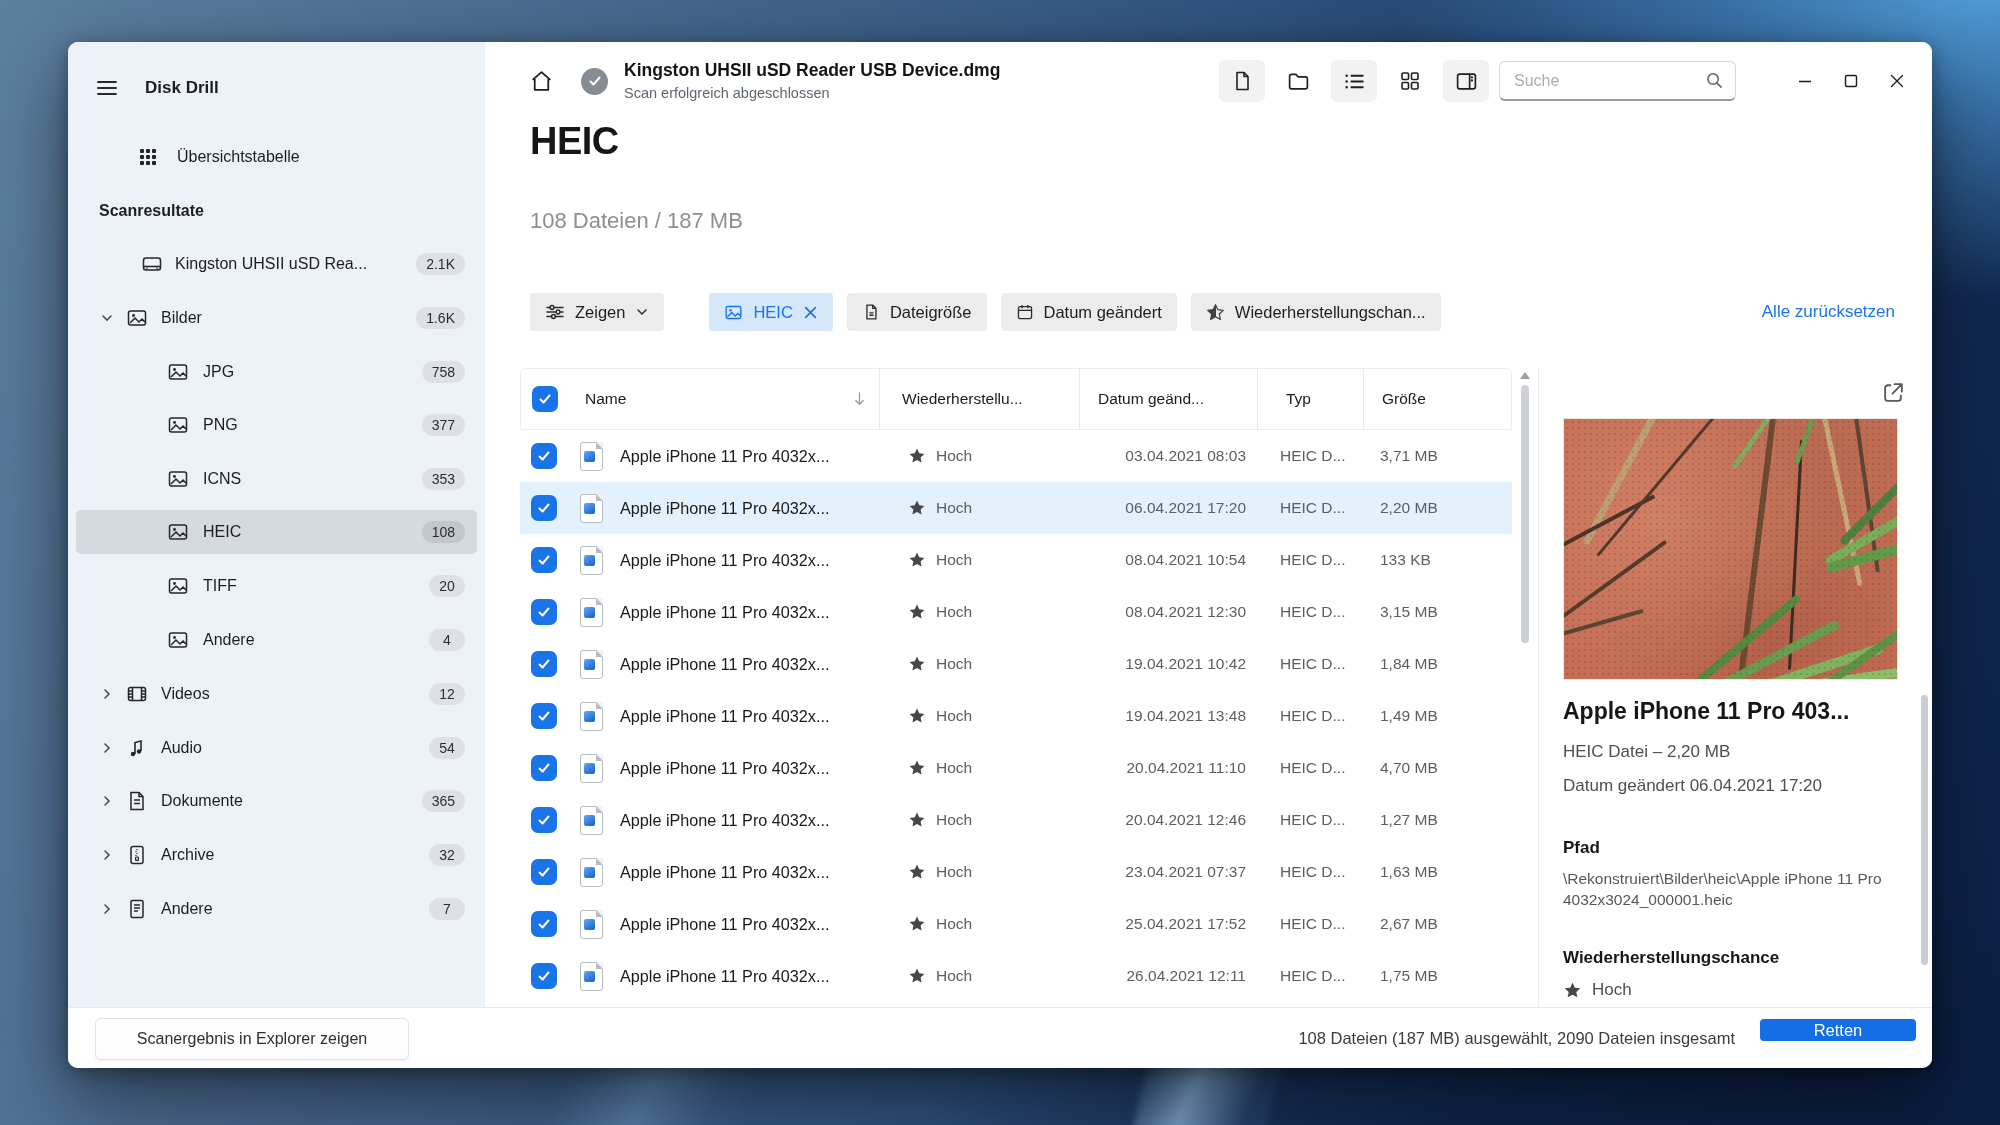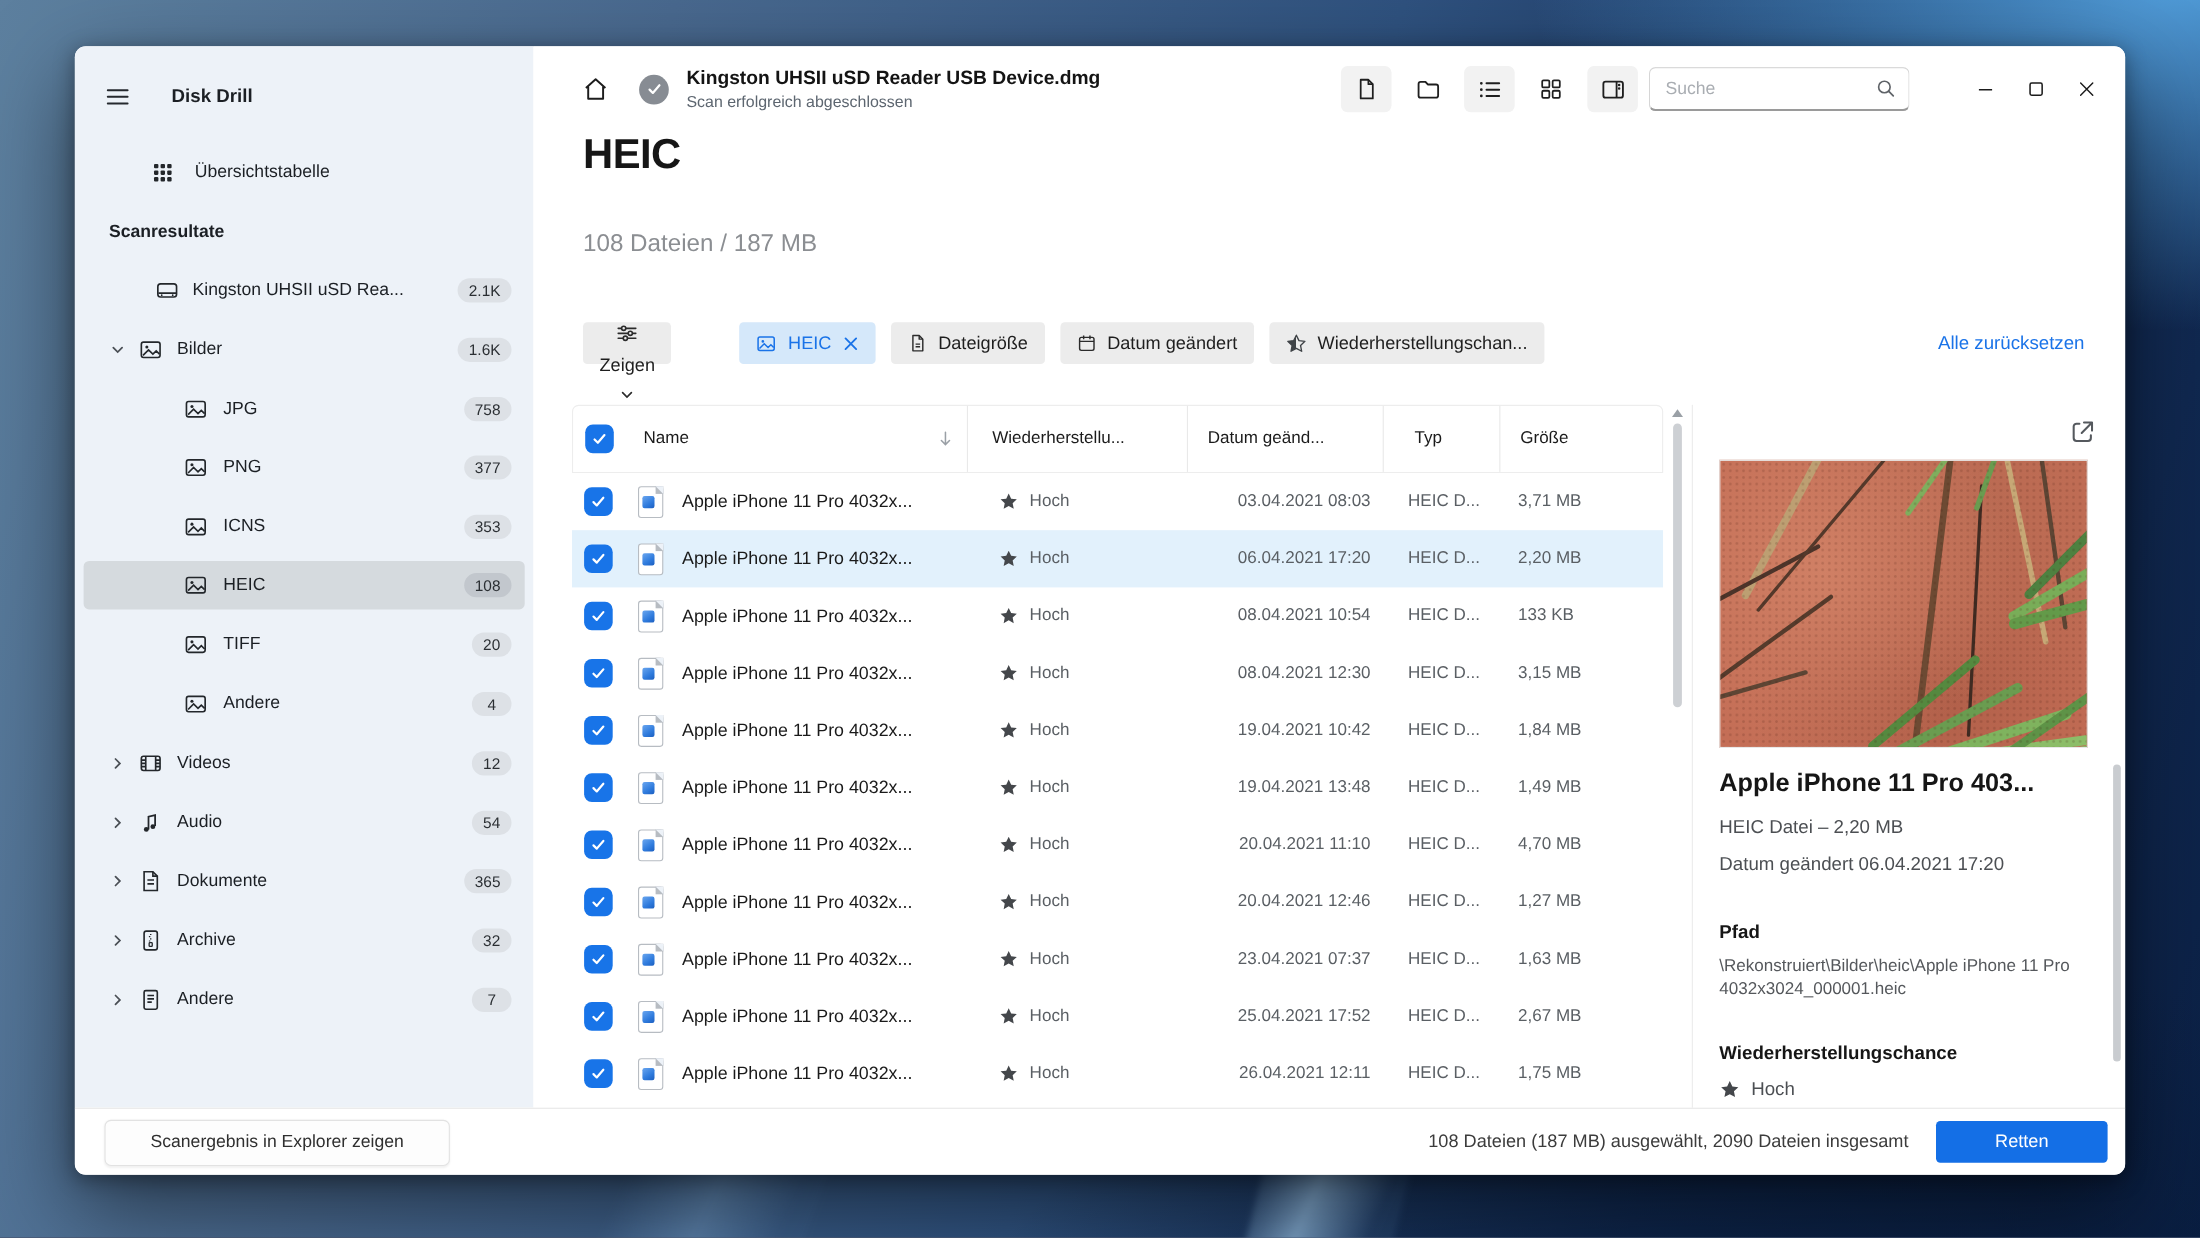--- a/index.html
+++ b/index.html
@@ -17,21 +17,21 @@
     background:linear-gradient(95deg,rgba(140,185,225,0) 10%,rgba(150,195,235,.35) 50%,rgba(120,170,220,.05) 85%);
     transform:rotate(20deg);filter:blur(4px);}
   
   .win{position:absolute;left:68px;top:42px;width:1864px;height:1026px;background:#fff;
     border-radius:10px;box-shadow:0 30px 80px rgba(0,0,0,.5),0 4px 18px rgba(0,0,0,.35);
     overflow:hidden;display:flex;flex-direction:column;}
   .win-body{flex:1;display:flex;min-height:0;}
   
   .sidebar{width:417px;flex:none;background:#edf2f8;position:relative;color:#1b1f24;}
   .sb-row{position:absolute;left:8px;right:8px;height:44px;display:flex;align-items:center;font-size:16px;}
-  .sb-top{top:26px;height:40px;padding-left:19px;gap:37px;}
+  .sb-top{top:26px;height:40px;padding-left:19px;gap:26px;}
   .sb-title{font-size:17px;font-weight:700;}
   .sb-overview{top:93px;padding-left:61px;gap:18px;text-align:right;}
   .sb-section{top:149px;height:40px;padding-left:23px;font-weight:700;font-size:16px;}
   .pl-device{padding-left:65px;gap:12px;}
   .pl-group{padding-left:24px;}
   .pl-group .chev{width:14px;margin-right:12px;flex:none;}
   .pl-group .ficon{margin-right:13px;}
   .pl-sub{padding-left:91px;gap:14px;}
   .badge{margin-left:auto;margin-right:12px;background:#dde1e6;color:#2b2f33;border-radius:11px;
     padding:3px 10px;font-size:14px;min-width:16px;text-align:center;}
@@ -58,21 +58,21 @@
   .search .mag{position:absolute;right:12px;top:10px;color:#5f6368;}
   .winctl{display:flex;margin-left:46px;margin-right:12px;}
   .wbtn{width:46px;height:42px;display:flex;align-items:center;justify-content:center;color:#1b1b1b;}
   
   .heading{position:absolute;left:45px;top:78px;font-size:38px;font-weight:700;color:#161616;letter-spacing:-.5px;}
   .summary{position:absolute;left:45px;top:166px;font-size:22px;color:#8b8e92;}
   .chips{position:absolute;left:45px;right:37px;top:250px;height:40px;display:flex;align-items:center;gap:14px;}
   .chip{height:38px;display:inline-flex;align-items:center;gap:10px;padding:0 15px;background:#ececec;
     border-radius:4px;font-size:16.5px;color:#1e1e1e;white-space:nowrap;}
   .chip .cicon{display:flex;color:#2b2b2b;}
-  .chip.first{margin-right:48px;flex-direction:column;}
+  .chip.first{margin-right:31px;}
   .chip.blue{background:#d5e8fa;color:#1a73e8;}
   .chip.blue .cicon{color:#1a73e8;}
   .reset-link{margin-left:auto;font-size:17px;color:#1a73e8;}
   
   .table{position:absolute;left:35px;top:326px;width:992px;height:640px;}
   .thead{display:grid;grid-template-columns:48px 310px 200px 178px 106px 1fr;height:62px;align-items:center;
     border:1px solid #ededed;border-radius:6px 6px 0 0;box-sizing:border-box;font-size:15.5px;color:#1b1b1b;}
   .thead .hc{height:100%;display:flex;align-items:center;}
   .thead .sep{border-left:1px solid #e9e9e9;}
   .hname{padding-left:16px;}
@@ -113,21 +113,21 @@
   .pv-path{position:absolute;left:24px;top:500px;width:335px;font-size:15.5px;color:#55585c;line-height:21px;}
   .pv-chance{position:absolute;left:24px;top:580px;font-size:17px;font-weight:700;color:#161616;}
   .pv-hoch{position:absolute;left:24px;top:612px;display:flex;align-items:center;gap:10px;font-size:17px;color:#4c4f53;}
   .pscroll{position:absolute;right:4px;top:327px;width:7px;height:270px;background:#c9ccd0;border-radius:4px;}
   
   .footerbar{height:60px;border-top:1px solid #e7e7e7;background:#fff;position:relative;flex:none;}
   .explorer-btn{position:absolute;left:27px;top:10px;width:312px;height:40px;background:#fdfdfd;border:1px solid #e2e2e2;
     border-radius:6px;box-shadow:0 1px 2px rgba(0,0,0,.06);display:flex;align-items:center;justify-content:center;
     font-size:16px;color:#2f2f2f;}
   .fstatus{position:absolute;right:197px;top:0;height:100%;display:flex;align-items:center;font-size:16.5px;color:#3c3c3c;}
-  .retten{position:absolute;right:16px;top:11px;width:156px;height:38px;background:#146fe6;border-radius:4px;
+  .retten{position:absolute;right:16px;top:11px;width:156px;height:22px;background:#146fe6;border-radius:4px;
     display:flex;align-items:center;justify-content:center;color:#fff;font-size:16.5px;}
   svg{display:block;}
 </style>
 </head>
 <body>
 
 <div class="stage">
   <div class="wall">
     <div class="blade1"></div>
     <div class="blade2"></div>

